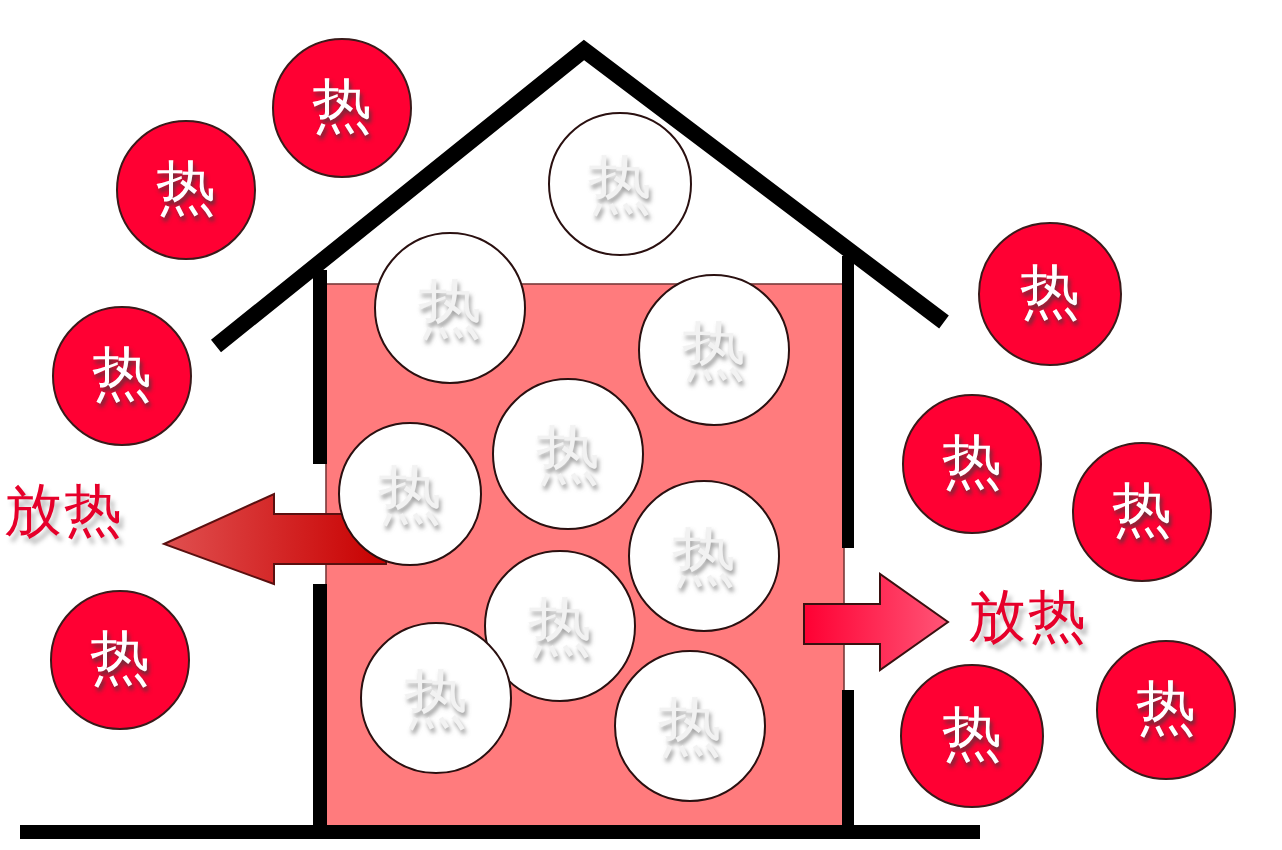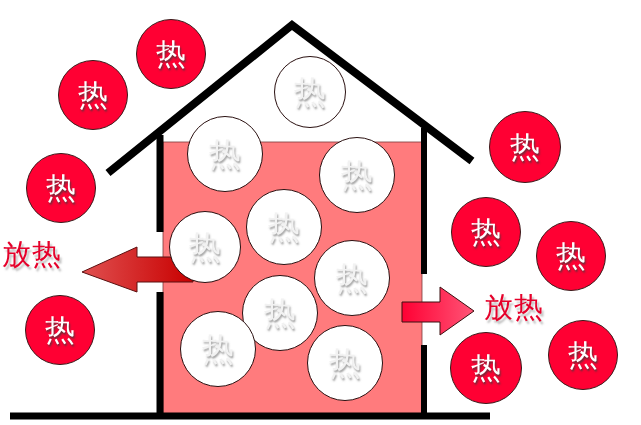--- a/index.html
+++ b/index.html
@@ -1,19 +1,19 @@
 <!DOCTYPE html>
 <html><head>
 <meta charset="utf-8">
 <style>
   html, body { margin:0; padding:0; background:#ffffff; }
   body { width:641px; height:425px; position:relative; overflow:hidden; font-family:"DejaVu Sans", sans-serif; }
   #stage { position:absolute; left:0; top:0; width:641px; height:425px; }
   .label {
-    position:absolute; font-family:Liberation Mono, monospace; font-size:29px; color:#e6002a;
+    position:absolute; font-family:Liberation Sans, sans-serif; font-size:29px; color:#e6002a;
     text-shadow: 2px 3px 2px rgba(120,120,120,0.45); letter-spacing:1px; line-height:1;
   }
   .circle {
     position:absolute; border-radius:50%; display:flex; align-items:center; justify-content:center;
     box-sizing:border-box;
   }
   .circle.red { background:#ff0033; border:1.5px solid #3a1a1a; color:#ffffff; font-size:30px;
     text-shadow: 1px 2px 2px rgba(60,60,60,0.8); }
   .circle.white { background:#ffffff; border:1.5px solid #2a1010; color:#f2f2f2; font-size:32px;
     text-shadow: 1px 2px 2px rgba(120,120,120,0.7); }

